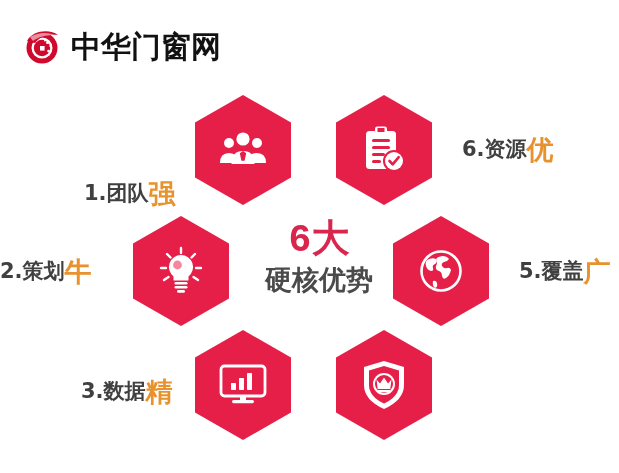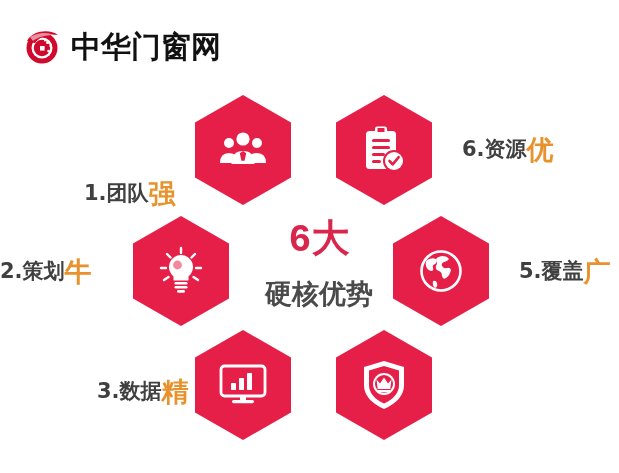--- a/index.html
+++ b/index.html
@@ -74,21 +74,21 @@
     line-height: 1;
   }
   .center-top {
     font-size: 38px;
     font-weight: bold;
     color: #D8264C;
     letter-spacing: 0px;
     font-family: Liberation Mono, monospace;
   }
   .center-bottom {
-    margin-top: 20px;
+    margin-top: 6px;
     font-size: 27px;
     font-weight: bold;
     color: #4A4A4A;
     letter-spacing: 0px;
     font-family: "DejaVu Sans", "Liberation Sans", sans-serif;
   }
 
   
   .label {
     position: absolute;
@@ -103,21 +103,21 @@
   }
   .label .lbl-accent {
     font-size: 27px;
     font-weight: bold;
     color: #E8922E;
     vertical-align: -3px;
   }
 
   .label-1 { left: 84px;  top: 136px; margin-top: 44px; }
   .label-2 { left: 0;  top: 258px; }
-  .label-3 { left: 81px;  top: 378px; margin-left: 16px; }
+  .label-3 { left: 81px;  top: 378px; }
   .label-4 { left: 449px; top: 375px; }
   .label-5 { left: 519px; top: 258px; }
   .label-6 { left: 462px; top: 136px; }
 </style>
 </head>
 <body>
 
 <div id="canvas">
 
   <div class="logo">

